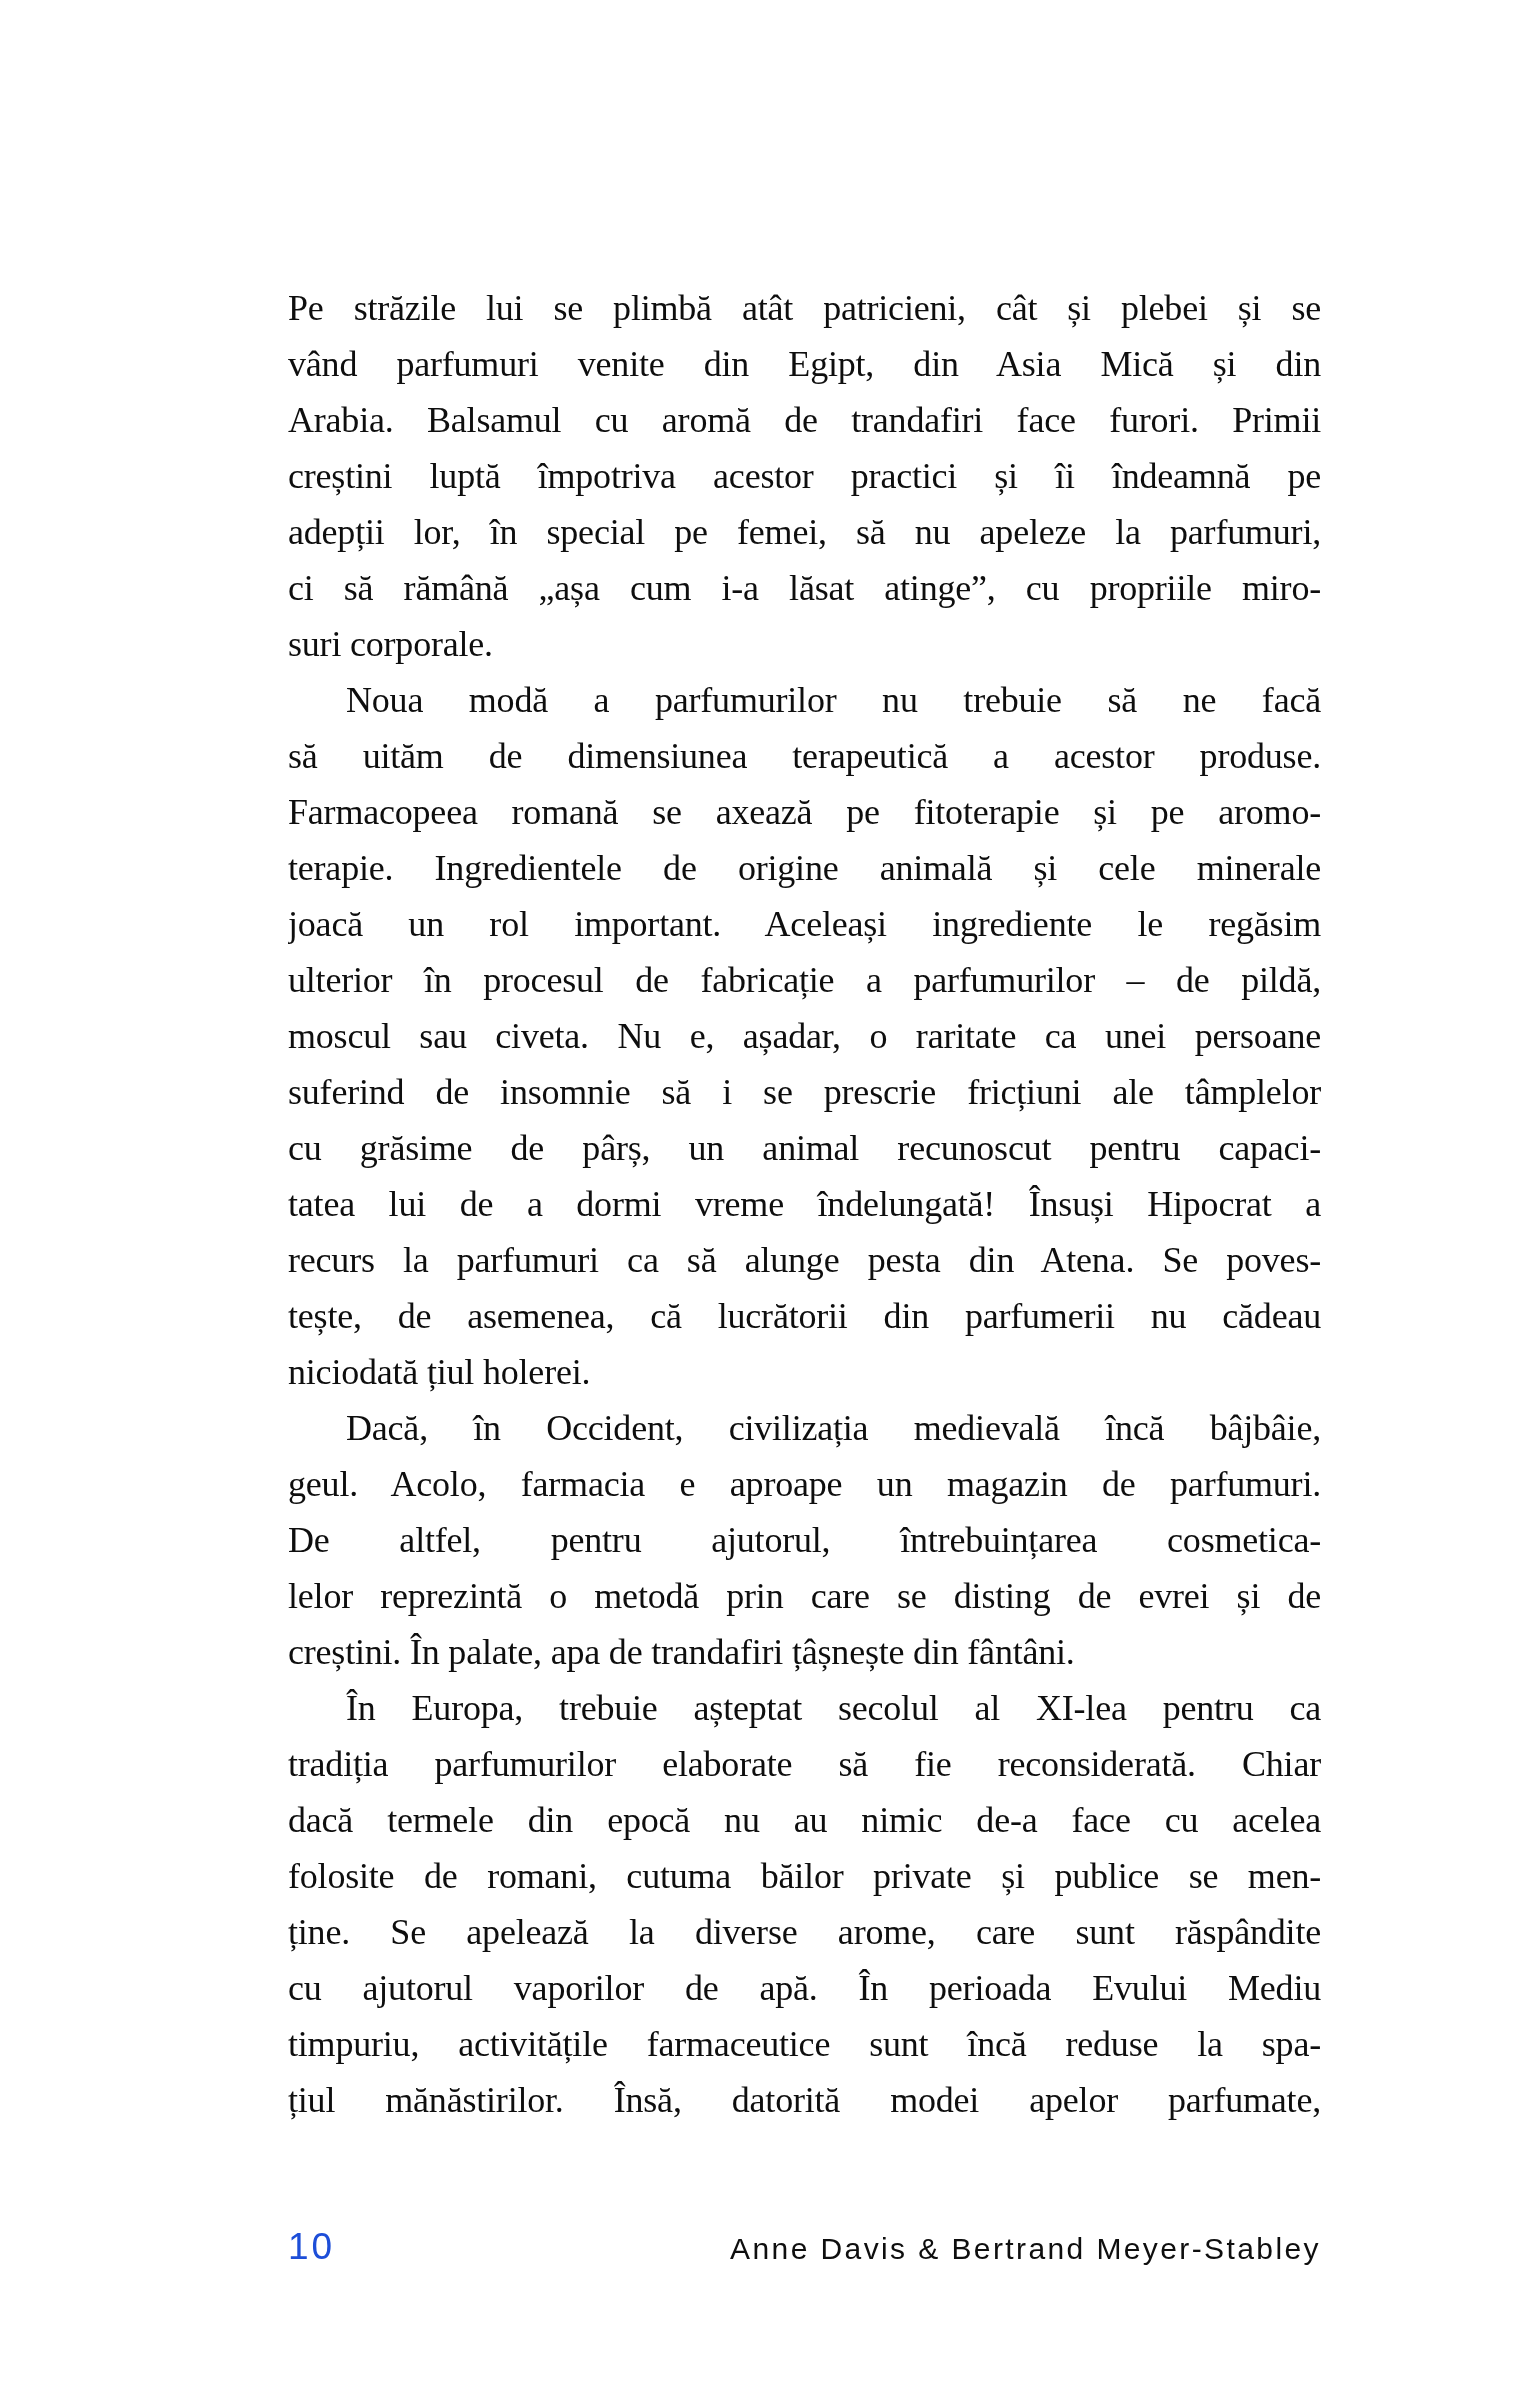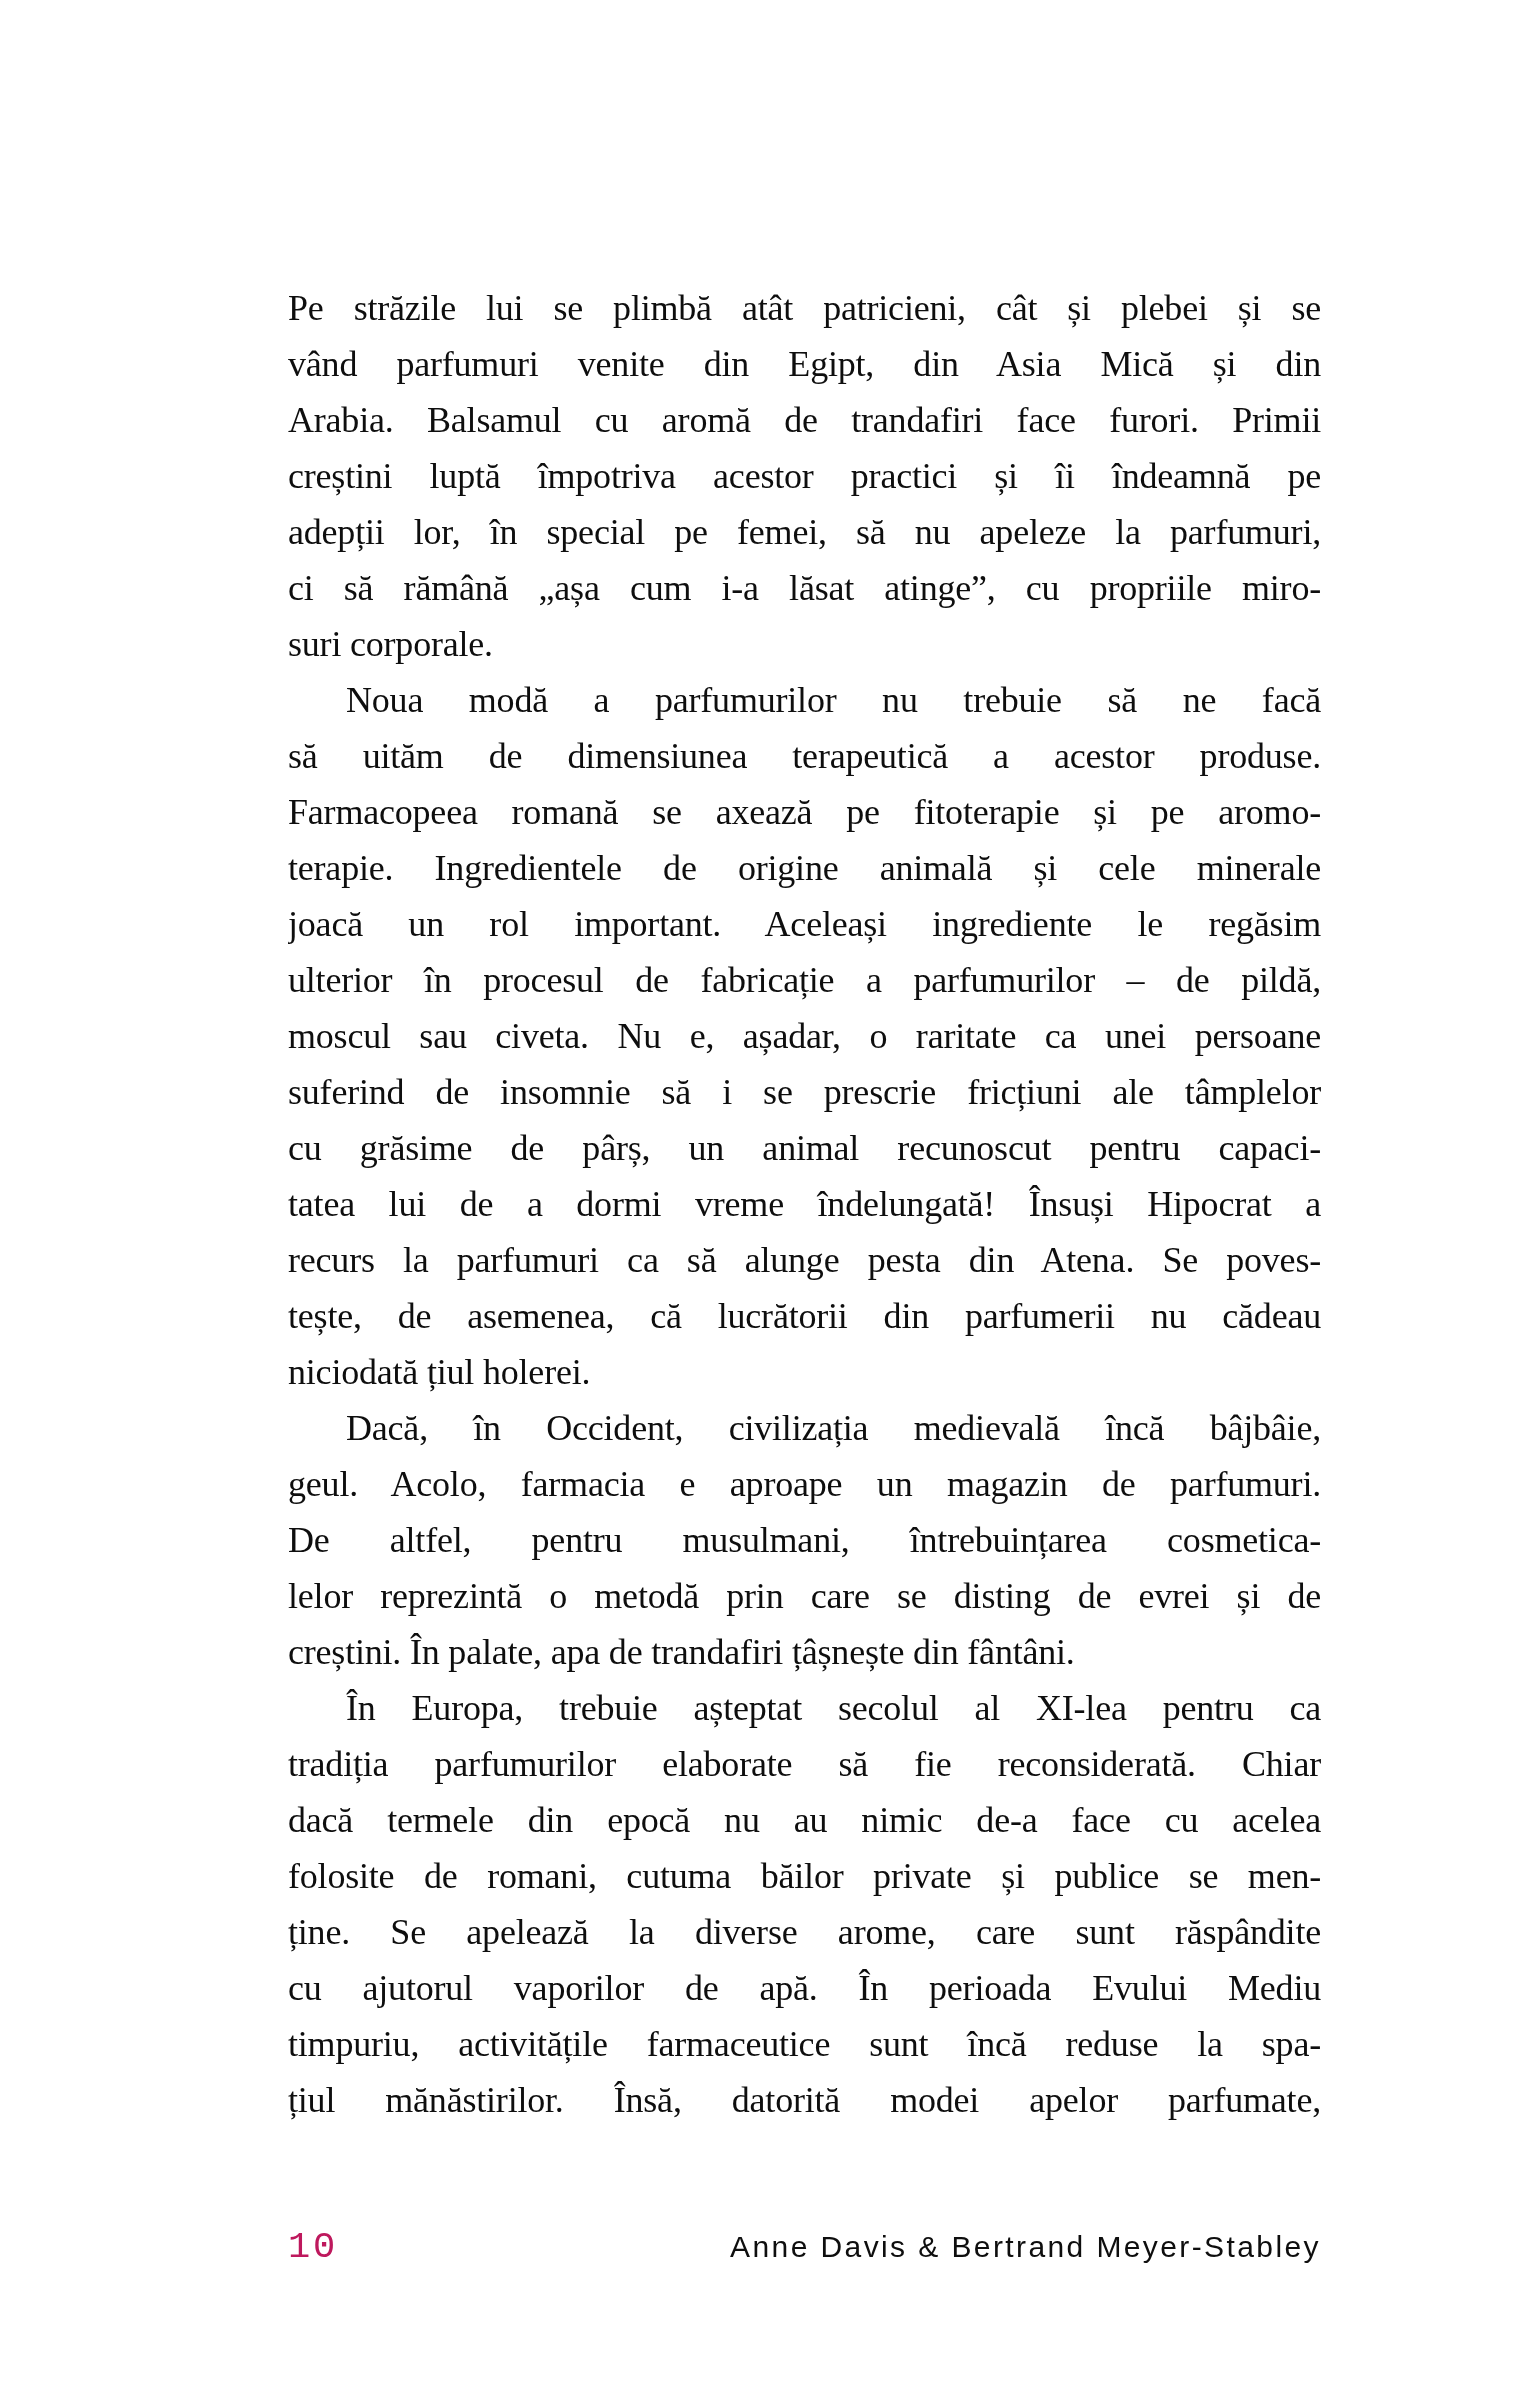--- a/index.html
+++ b/index.html
@@ -43,24 +43,24 @@
   .page-footer {
     position: absolute;
     left: 255px;
     top: 2226px;
     width: 1033px;
     display: flex;
     justify-content: space-between;
     align-items: baseline;
   }
   .page-number {
-    font-family: Liberation Mono, monospace;
+    font-family: Liberation Sans, sans-serif;
     font-size: 37px;
     letter-spacing: 2.9px;
-    color: #be185d;
+    color: #1d4ed8;
   }
   .running-title {
     font-family: "Liberation Sans", "DejaVu Sans", sans-serif;
     font-size: 30px;
     letter-spacing: 2.4px;
     color: #0e0e0e;
   }
 </style>
 </head>
 <body>
@@ -83,21 +83,21 @@
     <p class="line">ulterior în procesul de fabricație a parfumurilor – de pildă,</p>
     <p class="line">moscul sau civeta. Nu e, așadar, o raritate ca unei persoane</p>
     <p class="line">suferind de insomnie să i se prescrie fricțiuni ale tâmplelor</p>
     <p class="line">cu grăsime de pârș, un animal recunoscut pentru capaci-</p>
     <p class="line">tatea lui de a dormi vreme îndelungată! Însuși Hipocrat a</p>
     <p class="line">recurs la parfumuri ca să alunge pesta din Atena. Se poves-</p>
     <p class="line">tește, de asemenea, că lucrătorii din parfumerii nu cădeau</p>
     <p class="line para-end">niciodată țiul holerei.</p>
     <p class="line indent">Dacă, în Occident, civilizația medievală încă bâjbâie,</p>
     <p class="line">geul. Acolo, farmacia e aproape un magazin de parfumuri.</p>
-    <p class="line">De altfel, pentru musulmani, întrebuințarea cosmetica-</p>
+    <p class="line">De altfel, pentru ajutorul, întrebuințarea cosmetica-</p>
     <p class="line">lelor reprezintă o metodă prin care se disting de evrei și de</p>
     <p class="line para-end">creștini. În palate, apa de trandafiri țâșnește din fântâni.</p>
     <p class="line indent">În Europa, trebuie așteptat secolul al XI-lea pentru ca</p>
     <p class="line">tradiția parfumurilor elaborate să fie reconsiderată. Chiar</p>
     <p class="line">dacă termele din epocă nu au nimic de-a face cu acelea</p>
     <p class="line">folosite de romani, cutuma băilor private și publice se men-</p>
     <p class="line">ține. Se apelează la diverse arome, care sunt răspândite</p>
     <p class="line">cu ajutorul vaporilor de apă. În perioada Evului Mediu</p>
     <p class="line">timpuriu, activitățile farmaceutice sunt încă reduse la spa-</p>
     <p class="line">țiul mănăstirilor. Însă, datorită modei apelor parfumate,</p>

